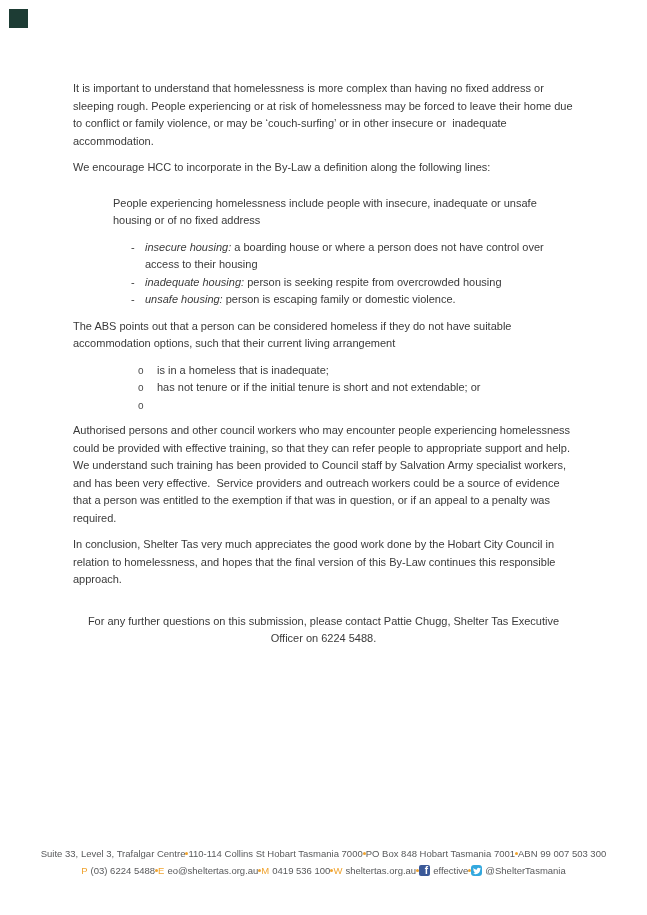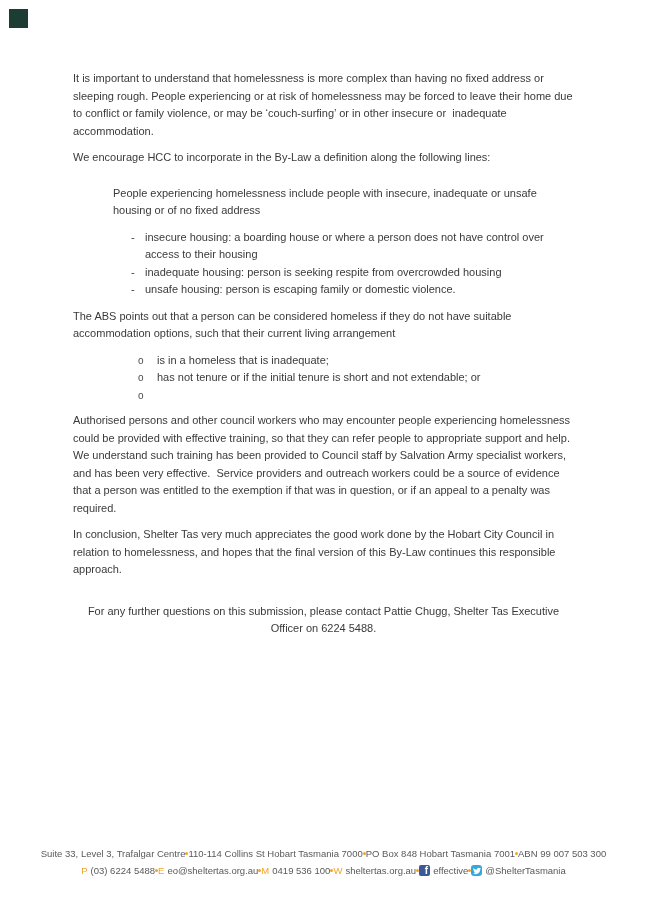--- a/index.html
+++ b/index.html
@@ -4,29 +4,29 @@
 <style>
   html,body{margin:0;padding:0;}
   body{
     width:647px;height:915px;background:#ffffff;
     font-family:"Liberation Sans", sans-serif;
     position:relative;overflow:hidden;
   }
   .page{position:absolute;inset:0;background:#fff;}
   .corner-mark{position:absolute;left:9px;top:9px;width:19px;height:19px;background:#1d3c34;}
   .content{
-    position:absolute;left:73px;top:70px;width:501px;
+    position:absolute;left:73px;top:80px;width:501px;
     color:#3a3a3a;font-size:11px;line-height:17.5px;
   }
   .para{margin:0 0 9px 0;white-space:pre-wrap;}
   .quote{margin:18px 0 9px 40px;width:452px;white-space:pre-wrap;}
   .dash-list{margin:0 0 9px 58px;}
   .dash-item{display:flex;}
   .dash-item .bullet{width:14px;flex:0 0 14px;}
-  .dash-item .lead{}
+  .dash-item .lead{font-style:italic;}
   .dash-item .itext{width:428px;white-space:pre-wrap;}
   .circle-list{margin:0 0 8px 65px;}
   .circle-item{display:flex;}
   .circle-item .bullet{width:19px;flex:0 0 19px;font-size:10px;color:#4a4a4a;}
   .final-para{margin-top:24px;text-align:center;}
   .footer{
     position:absolute;left:0;right:0;top:845px;
     color:#58595b;font-size:9.5px;line-height:17px;text-align:center;
   }
   .footer-line{display:flex;justify-content:center;align-items:center;white-space:nowrap;}

